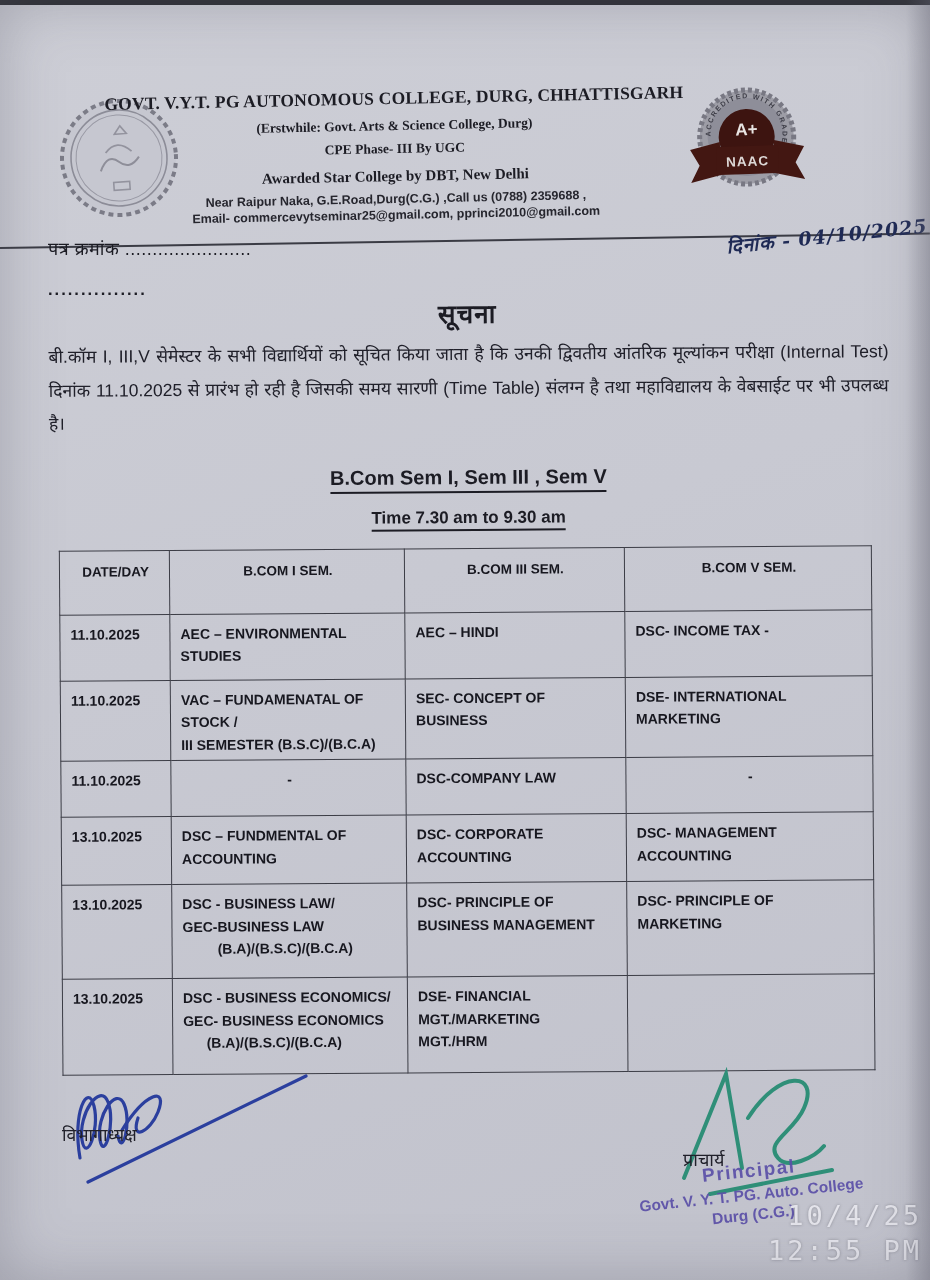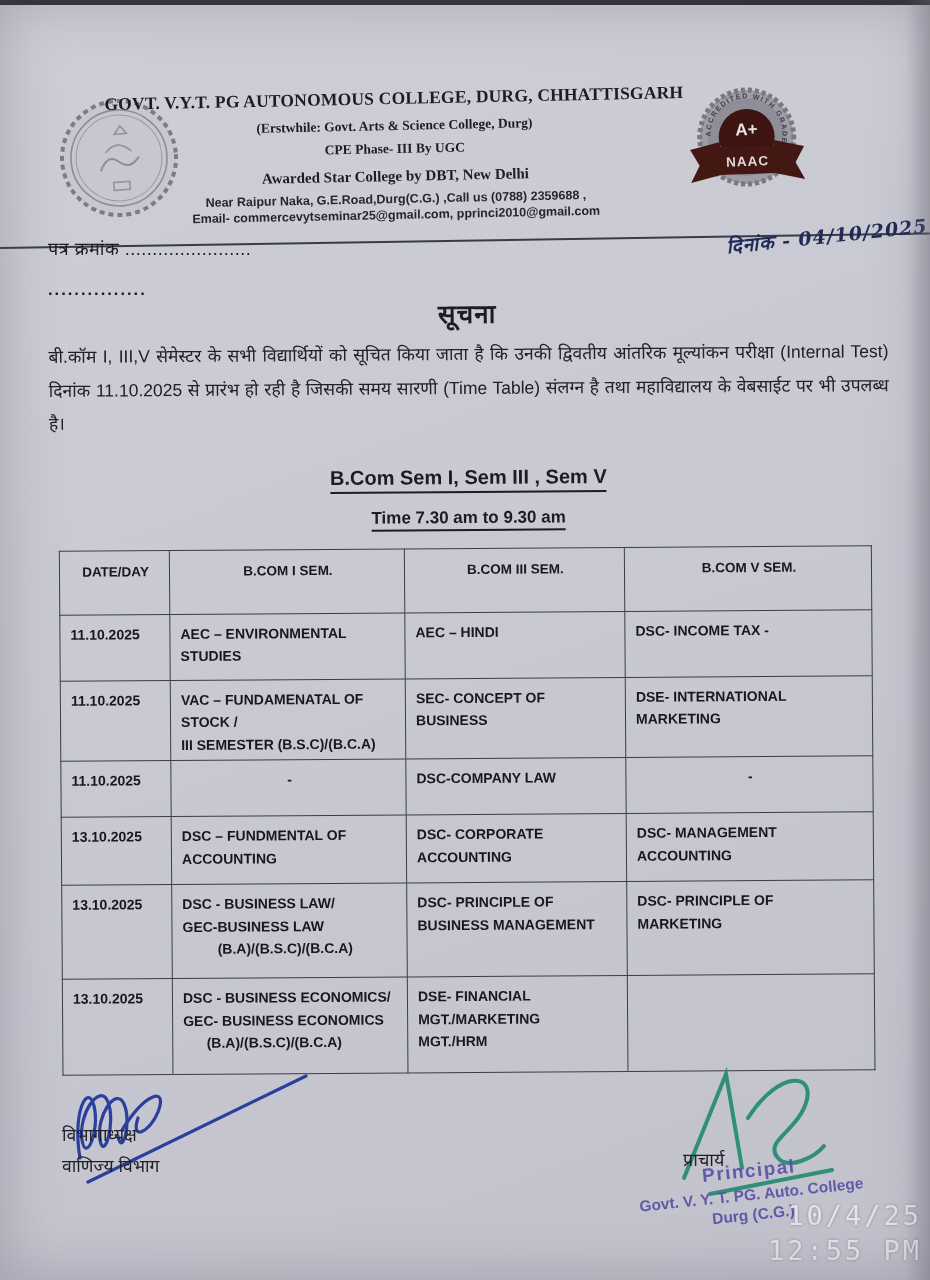--- a/index.html
+++ b/index.html
@@ -214,21 +214,20 @@
 <svg class="sig-left-svg" width="260" height="120" viewBox="0 0 260 120">
   <g fill="none" stroke="#2b3f9e" stroke-width="3.2" stroke-linecap="round">
     <path d="M22 92 C14 46 30 16 36 40 C42 64 28 98 24 74 C20 48 42 16 50 36 C58 56 46 96 42 74 C38 50 58 20 66 38 C74 56 64 92 60 70"></path>
     <path d="M64 64 C88 26 110 20 100 46 C92 66 72 76 80 52"></path>
     <path d="M30 116 L248 10"></path>
   </g>
 </svg>
 
 <div class="left-sign-block">
   <div>विभागाध्यक्ष</div>
-  <div>वाणिज्य विभाग</div>
 </div>
 
 <svg class="sig-right-svg" width="210" height="150" viewBox="0 0 210 150">
   <g fill="none" stroke="#2f8f78" stroke-width="4" stroke-linecap="round">
     <path d="M32 118 L74 14 L90 108"></path>
     <path d="M96 58 C128 8 168 12 152 48 C142 72 112 82 126 98 C136 110 162 98 172 86"></path>
     <path d="M58 134 L180 110"></path>
   </g>
 </svg>
 

